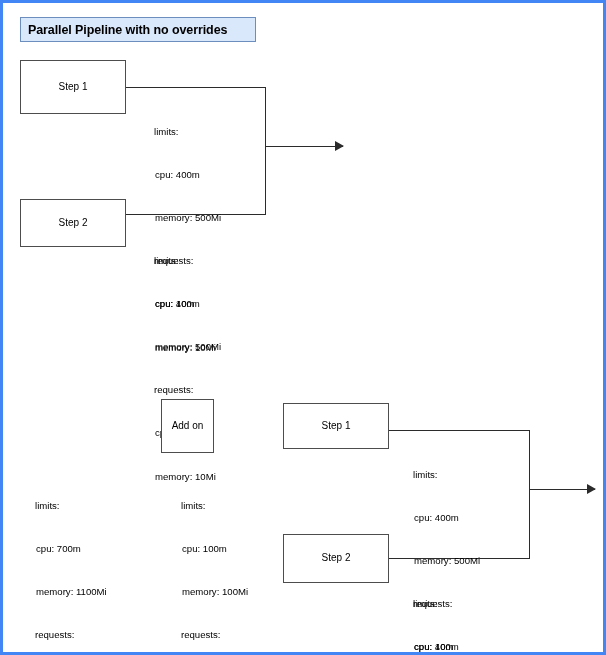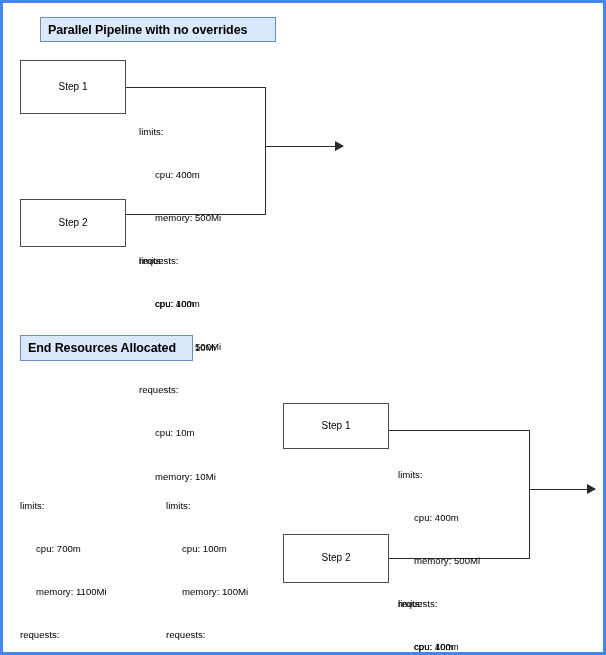--- a/index.html
+++ b/index.html
@@ -77,28 +77,29 @@
     color: #000000;
     line-height: 1.5;
     white-space: pre;
   }
   .spec .ind {
     padding-left: 16px;
     display: block;
   }
   .spec .key {
     display: block;
+    margin-left: 15px;
   }
 </style>
 </head>
 <body>
 
 <div id="canvas">
 
-  <div class="banner" style="left:17px; top:14px; width:236px; height:25px;margin-left:20px;">Parallel Pipeline with no overrides</div>
+  <div class="banner" style="left:17px; top:14px; width:236px; height:25px;">Parallel Pipeline with no overrides</div>
 
   <div class="node" style="left:17px; top:57px; width:106px; height:54px;">Step 1</div>
 
   <div class="node" style="left:17px; top:196px; width:106px; height:48px;">Step 2</div>
 
   <div class="hline" style="left:123px; top:84px; width:140px;"></div>
 
   <div class="hline" style="left:123px; top:211px; width:140px;"></div>
 
   <div class="vline" style="left:262px; top:84px; height:128px;"></div>
@@ -117,23 +118,23 @@
 
   <div class="spec" style="left:136px; top:222px;">
     <span class="key">limits:</span>
     <span class="ind">cpu: 400m</span>
     <span class="ind">memory: 500Mi</span>
     <span class="key">requests:</span>
     <span class="ind">cpu: 10m</span>
     <span class="ind">memory: 10Mi</span>
   </div>
 
-  <div class="banner" style="left:17px; top:332px; width:173px; height:26px;">End Resources Allocated</div>
 
 
+  <div class="node" style="left:158px; top:396px; width:53px; height:54px;">Add on</div>
 
   <div class="node" style="left:280px; top:400px; width:106px; height:46px;">Step 1</div>
 
   <div class="node" style="left:280px; top:531px; width:106px; height:49px;">Step 2</div>
 
   <div class="hline" style="left:386px; top:427px; width:140px;"></div>
   <div class="hline" style="left:386px; top:555px; width:140px;"></div>
   <div class="vline" style="left:526px; top:427px; height:129px;"></div>
   <div class="hline" style="left:526px; top:486px; width:66px;"></div>
   <div class="arrowhead" style="left:584px; top:481px;"></div>

